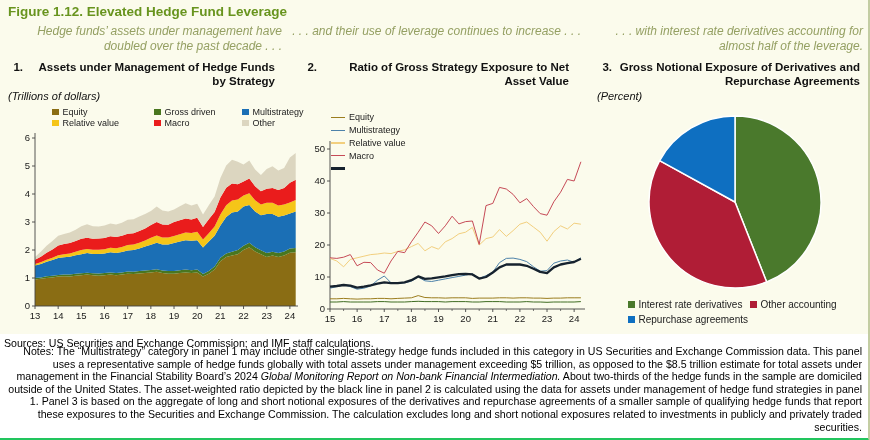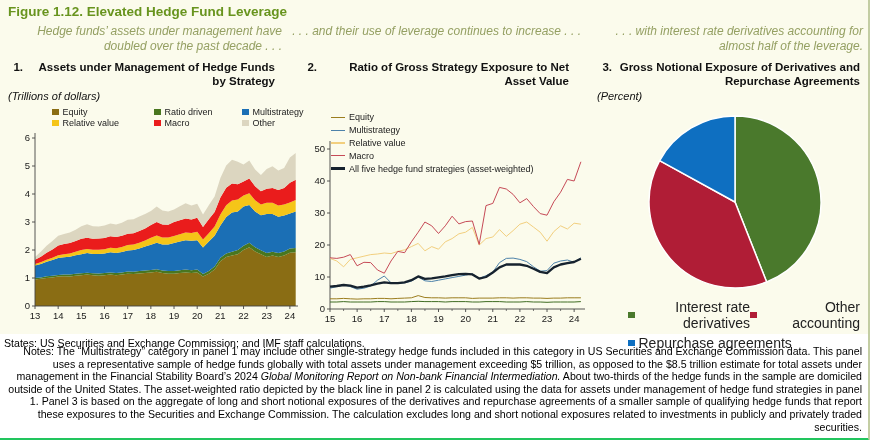--- a/index.html
+++ b/index.html
@@ -22,21 +22,21 @@
   .panel{position:absolute;top:107px;}
   #p1{left:8px;width:292px}
   #p2{left:303px;width:292px}
   #p3{left:600px;width:262px}
   #legend1{margin-left:44px;display:grid;grid-template-columns:102px 88px auto;row-gap:1px;font-size:9px;color:#222;}
   .li{display:flex;align-items:center;gap:4px;}
   .sq{width:6.5px;height:6.5px;flex:none;}
   .lsw{width:14px;flex:none;}
   #legend2{position:absolute;left:28px;top:4px;font-size:9px;color:#222;}
   #legend2 .li{height:12.8px;}
-  #legendPie{padding-left:28px;padding-top:2px;display:flex;flex-wrap:wrap;font-size:14px;color:#222;row-gap:4px;}
+  #legendPie{padding-left:28px;padding-top:2px;display:flex;flex-wrap:wrap;font-size:10px;color:#222;row-gap:4px;}
   #legendPie .li:nth-child(1){width:122px}
   #legendPie .li:nth-child(2){width:110px}
   #legendPie .li:nth-child(3){width:170px}
   svg{display:block;}
   svg text{font-family:"Liberation Sans",sans-serif;font-size:9.5px;fill:#1a1a1a;}
   .src{position:absolute;left:4px;top:337px;font-size:10.6px;color:#000;}
   .notes{position:absolute;left:4px;top:345px;width:858px;font-size:10.6px;line-height:1.19;color:#000;}
 </style>
 </head>
 <body>
@@ -68,21 +68,21 @@
   <div class="unit" id="unit3">(Percent)</div>
 
   <div class="panel" id="p1">
     <div id="legend1">
         <div class="li">
           <span class="sq" style="background: rgb(138, 109, 20);"></span>
           <span>Equity</span>
         </div>
         <div class="li">
           <span class="sq" style="background: rgb(73, 118, 31);"></span>
-          <span>Ratio driven</span>
+          <span>Gross driven</span>
         </div>
         <div class="li">
           <span class="sq" style="background: rgb(27, 111, 181);"></span>
           <span>Multistrategy</span>
         </div>
         <div class="li">
           <span class="sq" style="background: rgb(245, 197, 24);"></span>
           <span>Relative value</span>
         </div>
         <div class="li">
@@ -208,21 +208,20 @@
         <div class="li">
           <span class="lsw" style="height: 1.4px; background: rgb(242, 207, 126);"></span>
           <span>Relative value</span>
         </div>
         <div class="li">
           <span class="lsw" style="height: 1.4px; background: rgb(198, 74, 87);"></span>
           <span>Macro</span>
         </div>
         <div class="li">
           <span class="lsw" style="height: 3px; background: rgb(22, 34, 46);"></span>
-          <span>All five hedge fund strategies (asset-weighted)</span>
         </div>
       </div>
   </div>
 
   <div class="panel" id="p3">
     <svg id="svg3" width="262" height="190">
         <path d="M135,95 L135.00,9.00 A86,86 0 0,1 166.66,174.96 Z" fill="#4a792c" stroke="#fff" stroke-width="1.5" stroke-linejoin="round"></path>
         <path d="M135,95 L166.66,174.96 A86,86 0 0,1 59.64,53.57 Z" fill="#b01d36" stroke="#fff" stroke-width="1.5" stroke-linejoin="round"></path>
         <path d="M135,95 L59.64,53.57 A86,86 0 0,1 135.00,9.00 Z" fill="#0e6fc1" stroke="#fff" stroke-width="1.5" stroke-linejoin="round"></path>
       </svg>
@@ -235,15 +234,15 @@
           <span class="sq" style="background: rgb(176, 29, 54);"></span>
           <span>Other accounting</span>
         </div>
         <div class="li">
           <span class="sq" style="background: rgb(14, 111, 193);"></span>
           <span>Repurchase agreements</span>
         </div>
       </div>
   </div>
 
-  <div class="src">States: US Securities and Exchange Commission; and IMF staff calculations.</div>
+  <div class="src">Sources: US Securities and Exchange Commission; and IMF staff calculations.</div>
   <div class="notes"><span>Notes: The “Multistrategy” category in panel 1 may include other single-strategy hedge funds included in this category in US Securities and Exchange Commission data. This panel uses a representative sample of hedge funds globally with total assets under management exceeding $5 trillion, as opposed to the $8.5 trillion estimate for total assets under management in the Financial Stability Board’s 2024 </span><i>Global Monitoring Report on Non-bank Financial Intermediation.</i><span> About two-thirds of the hedge funds in the sample are domiciled outside of the United States. The asset-weighted ratio depicted by the black line in panel 2 is calculated using the data for assets under management of hedge fund strategies in panel 1. Panel 3 is based on the aggregate of long and short notional exposures of the derivatives and repurchase agreements of a smaller sample of qualifying hedge funds that report these exposures to the Securities and Exchange Commission. The calculation excludes long and short notional exposures related to investments in publicly and privately traded securities.</span></div>
 </div>
 
 </body></html>

